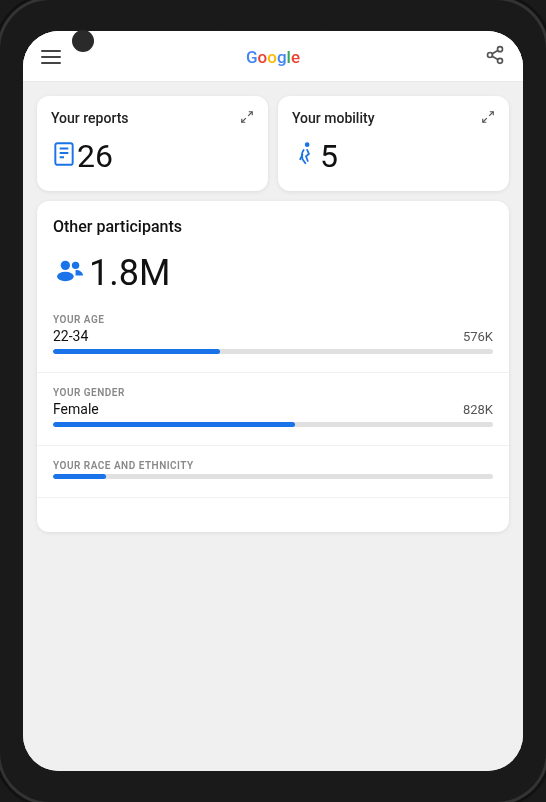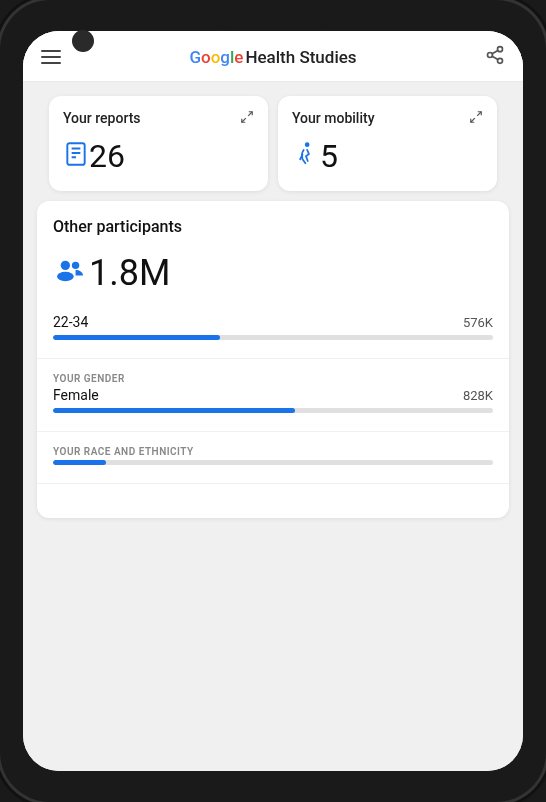--- a/index.html
+++ b/index.html
@@ -112,21 +112,21 @@
     .share-icon {
       cursor: pointer;
       color: #555;
       font-size: 18px;
     }
 
     
     .cards-row {
       display: flex;
       gap: 10px;
-      padding: 14px 26px 10px;
+      padding: 14px 14px 10px;
       background: #f0f0f0;
     }
 
     .card {
       flex: 1;
       background: #fff;
       border-radius: 12px;
       padding: 14px 14px 16px;
       box-shadow: 0 1px 4px rgba(0,0,0,0.08);
     }
@@ -271,21 +271,20 @@
           <span></span>
         </div>
 
         <div class="google-logo">
           <span class="g-blue">G</span>
             <span class="g-red">o</span>
             <span class="g-yellow">o</span>
             <span class="g-blue">g</span>
             <span class="g-green">l</span>
             <span class="g-red">e</span>
-            <span class="logo-health"> Health Studies</span>
         </div>
 
         <div class="share-icon">
           
           <svg width="20" height="20" viewBox="0 0 24 24" fill="none" stroke="#555" stroke-width="2" stroke-linecap="round" stroke-linejoin="round">
             <circle cx="18" cy="5" r="3"></circle>
             <circle cx="6" cy="12" r="3"></circle>
             <circle cx="18" cy="19" r="3"></circle>
             <line x1="8.59" y1="13.51" x2="15.42" y2="17.49"></line>
             <line x1="15.41" y1="6.51" x2="8.59" y2="10.49"></line>
@@ -356,20 +355,21 @@
               <circle cx="13" cy="9" r="5"></circle>
               <circle cx="24" cy="9" r="4"></circle>
               <ellipse cx="13" cy="21" rx="9" ry="5"></ellipse>
               <path d="M24 14c4 0 8 2 8 6h-8" fill="#1a73e8"></path>
             </svg>
           </span>
           <span class="participants-count">1.8M</span>
         </div>
 
         <div class="stat-group">
+          <div class="stat-label">YOUR AGE</div>
           <div class="stat-row">
             <span class="stat-name">22-34</span>
             <span class="stat-value">576K</span>
           </div>
           <div class="bar-container">
             <div class="bar-fill" style="width: 38%"></div>
           </div>
         </div>
 
         <div class="stat-divider"></div>

